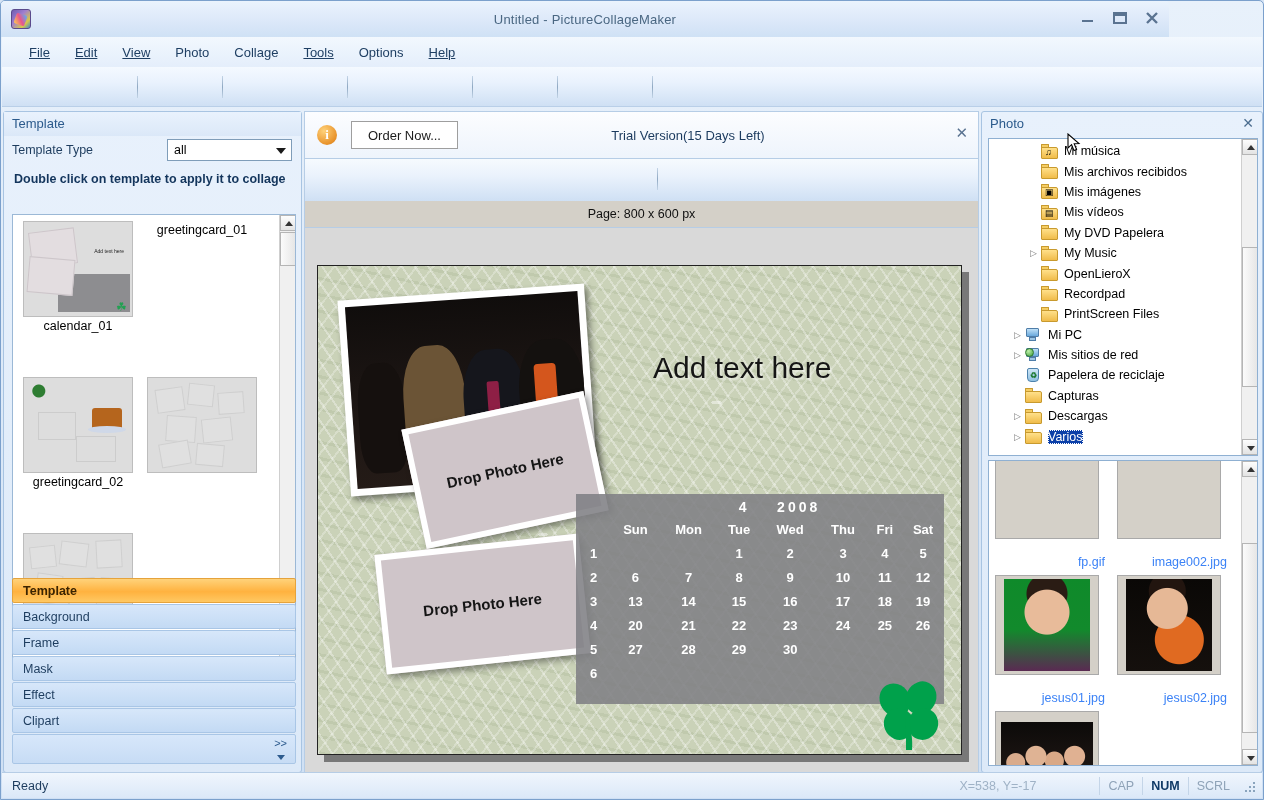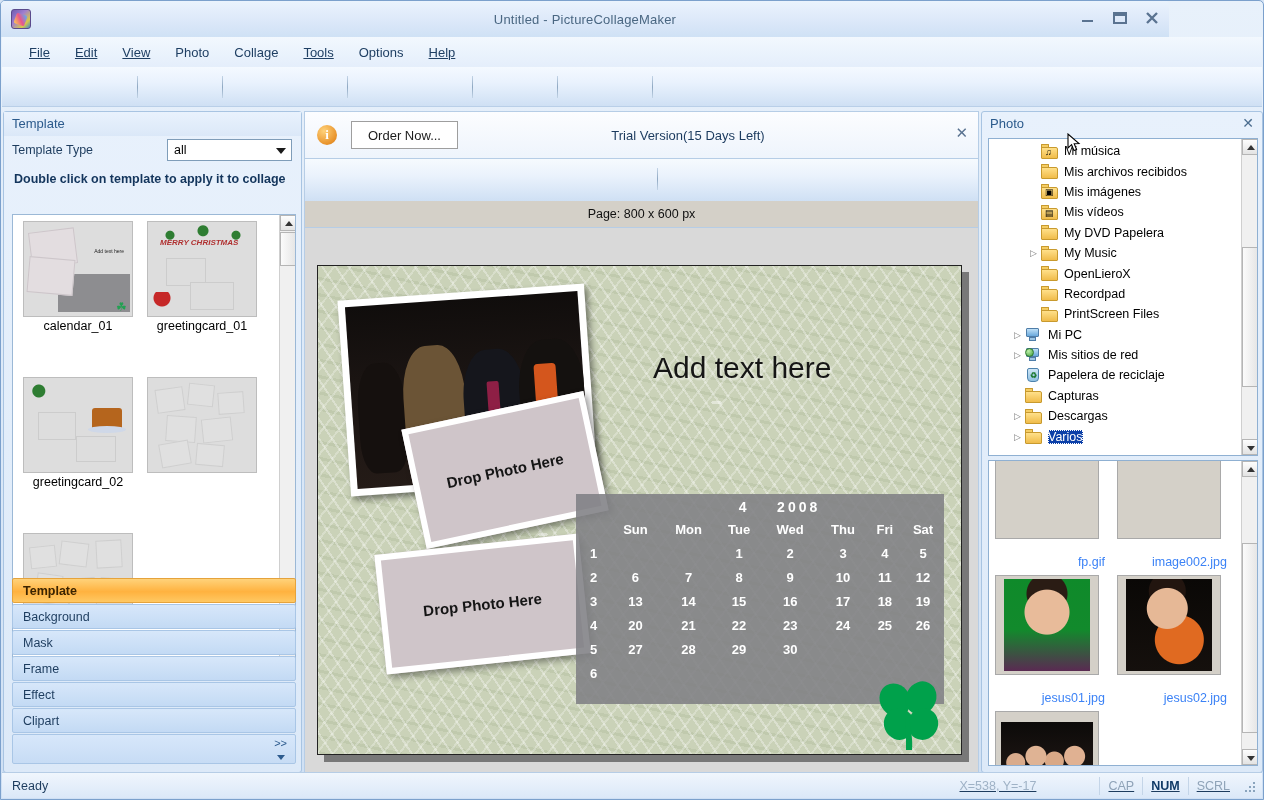--- a/index.html
+++ b/index.html
@@ -289,21 +289,21 @@
       radial-gradient(circle at 58% 50%, #d9a886 9px, transparent 10px),
       radial-gradient(circle at 80% 44%, #e0b192 10px, transparent 11px),
       linear-gradient(180deg,#0c0a09,#191311 45%,#241a16); }
   
   .statusbar {
     position:absolute; left:1px; bottom:1px; width:1260px; height:26px;
     background:linear-gradient(180deg,#f0f6fd,#dbe8f8); border-top:1px solid #b6cde6;
     display:flex; align-items:center; font-size:12.5px; color:#1d3c5e;
   }
   .st-ready { padding-left:10px; }
-  .st-right { margin-left:auto; display:flex; align-items:center;text-decoration:underline; }
+  .st-right { margin-left:auto; display:flex; align-items:center; }
   .st-cell { padding:0 8px; color:#8fa3b8; border-left:1px solid #c4d5e8; line-height:18px;}
   .st-cell.on { color:#103a66; font-weight:700; }
   .st-coord { color:#9fb2c6; padding:0 10px; min-width:150px;}
   .grip { width:14px;height:14px;margin:0 4px 0 6px;position:relative;}
   .grip i{position:absolute;width:2px;height:2px;background:#8aa4bd;}
   .cursor-arrow { position:absolute; left:1066px; top:132px; z-index:50; }
 </style>
 </head>
 <body>
 
@@ -369,27 +369,20 @@
       <div class="thumbs">
         <div class="thumb">
           <div class="img t-cal1">
             <div class="txt">Add text here</div>
               <div class="grid"></div>
               <div class="clv">☘</div>
           </div>
           <div class="cap">calendar_01</div>
         </div>
         <div class="thumb">
-          <div class="img t-gc1">
-            <div class="leaf"></div>
-              <div class="ttl">MERRY CHRISTMAS</div>
-              <div class="p1"></div>
-              <div class="p2"></div>
-              <div class="santa"></div>
-          </div>
           <div class="cap">greetingcard_01</div>
         </div>
         <div class="thumb">
           <div class="img t-gc2">
             <div class="bl"></div>
               <div class="cake"></div>
               <div class="plate"></div>
               <div class="p1"></div>
               <div class="p2"></div>
           </div>
@@ -434,24 +427,24 @@
     <div class="grip-dots">• • • • • • • • •</div>
 
     <div class="navlist">
       <div class="navitem sel">
           <span>Template</span>
         </div>
       <div class="navitem">
           <span>Background</span>
         </div>
       <div class="navitem">
+          <span>Frame</span>
+        </div>
+      <div class="navitem">
           <span>Mask</span>
-        </div>
-      <div class="navitem">
-          <span>Frame</span>
         </div>
       <div class="navitem">
           <span>Effect</span>
         </div>
       <div class="navitem">
           <span>Clipart</span>
         </div>
       <div class="navmore">
         <span class="chev">&gt;&gt;</span>
         <span class="dn"></span>

